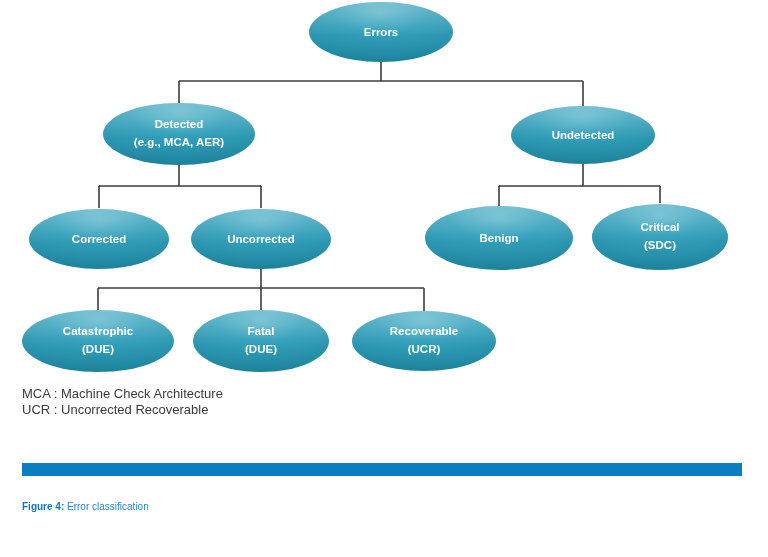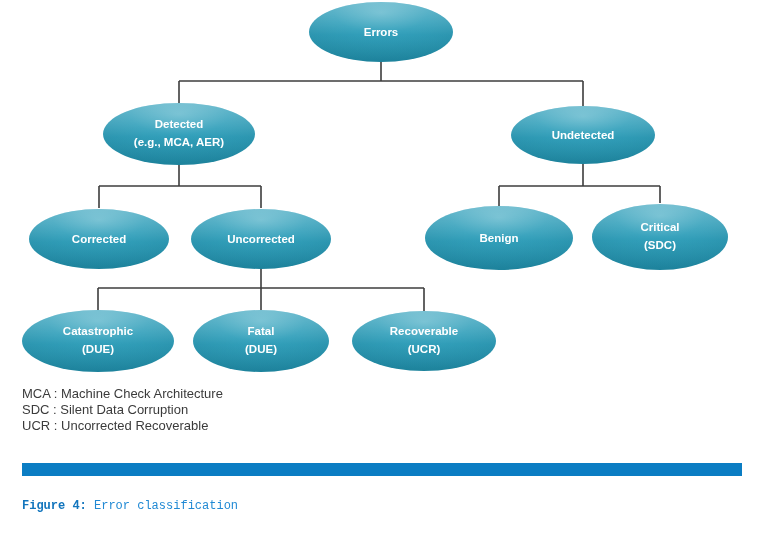--- a/index.html
+++ b/index.html
@@ -79,22 +79,22 @@
   }
 
   
   #caption {
     position: absolute;
     left: 22px;
     top: 494px;
     width: 560px;
   }
   .caption-line {
-    font-family: Liberation Mono, monospace;
-    font-size: 12px;
+    font-family: Liberation Sans, sans-serif;
+    font-size: 10px;
     line-height: 25px;
     color: #2089d4;
     white-space: nowrap;
   }
   .caption-strong {
     font-weight: bold;
     color: #1275bd;
   }
 </style>
 </head>
@@ -204,23 +204,20 @@
       <text class="node-label two-line" x="424" y="332">Recoverable</text>
       <text class="node-label two-line" x="424" y="350">(UCR)</text>
     </g>
   </svg>
 
   <div id="legend">
     <div class="legend-row">
       <span class="legend-abbr">MCA</span><span class="legend-sep"> : </span><span class="legend-text">Machine Check Architecture</span>
     </div>
     <div class="legend-row">
-      <span class="legend-abbr">SDC</span><span class="legend-sep"> : </span><span class="legend-text">Silent Data Corruption</span>
-    </div>
-    <div class="legend-row">
       <span class="legend-abbr">UCR</span><span class="legend-sep"> : </span><span class="legend-text">Uncorrected Recoverable</span>
     </div>
   </div>
 
   <div id="divider-bar"></div>
 
   <div id="caption">
     <div class="caption-line"><span class="caption-strong">Figure 4:</span><span> Error classification</span></div>
   </div>
 

